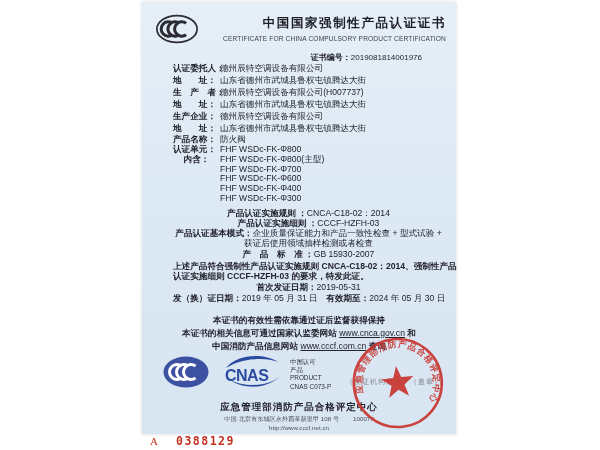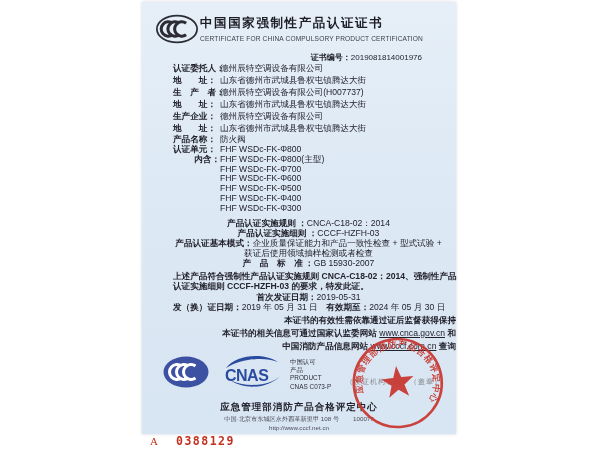--- a/index.html
+++ b/index.html
@@ -10,42 +10,42 @@
     -webkit-font-smoothing:antialiased;
   }
   .paper{
     position:absolute;left:142px;top:2px;width:314px;height:432px;
     background:linear-gradient(180deg,#e6eff8 0%,#dde9f4 40%,#d8e5f2 100%);
     box-shadow:0 0 3px rgba(70,90,120,.25);
   }
   
   .hdr{position:absolute;top:7px;left:12px;right:10px;display:flex;align-items:flex-start;}
   .hdr-logo{flex:0 0 46px;margin-top:4px;}
-  .hdr-titles{flex:1;text-align:left;padding-top:6px;}
+  .hdr-titles{flex:1;text-align:right;padding-top:6px;}
   .title{font-size:12.5px;font-weight:bold;color:#1d1d26;letter-spacing:1.6px;white-space:nowrap;}
   .subtitle{font-size:6.6px;color:#3c3c48;letter-spacing:.15px;margin-top:3px;white-space:nowrap;}
   .certno{position:absolute;top:50px;right:34px;font-size:8px;color:#23232e;white-space:nowrap;}
   .certno .lbl{font-weight:bold;}
   
   .bodytxt{position:absolute;top:60px;left:31px;right:12px;font-size:8.6px;color:#23232e;}
   .row{line-height:12.0px;white-space:nowrap;}
   .row.t1{line-height:10.4px;}
   .row.t2{line-height:9.8px;}
   .row.t3{line-height:10.2px;text-align:center;}
   .row.t4{line-height:10.6px;}
   .row.center{text-align:center;}
   .lbl{font-weight:bold;color:#1e1e28;}
   .lblcol{display:inline-block;width:47px;font-weight:bold;color:#1e1e28;}
-  .lblcol.r{text-align:right;}
+  .lblcol.r{text-align:center;}
   .indent{padding-left:47px;}
   .gap4{height:4px;}
   .gap2{height:2px;}
   .bold{font-weight:bold;}
   
-  .notes{position:absolute;top:312px;left:0;right:0;text-align:right;font-size:8.6px;font-weight:bold;color:#23232e;line-height:13px;}
+  .notes{position:absolute;top:312px;left:0;right:0;text-align:center;font-size:8.6px;font-weight:bold;color:#23232e;line-height:13px;}
   .url{text-decoration:underline;font-weight:normal;margin-top:12px;}
   
   .ccc-blue{position:absolute;left:20px;top:353px;}
   .cnas{position:absolute;left:80px;top:351px;}
   .accred{position:absolute;left:148px;top:356px;font-size:6.4px;line-height:8.2px;color:#2e2e3a;}
   .behind-seal{position:absolute;left:204px;top:375px;font-size:7px;color:#8a8a92;letter-spacing:1px;white-space:nowrap;z-index:1;}
   .seal{position:absolute;left:208px;top:333px;z-index:2;opacity:.92;transform:rotate(-6deg);}
   
   .org{position:absolute;top:399px;left:0;right:0;text-align:center;font-size:9.5px;font-weight:bold;letter-spacing:1px;color:#22222c;}
   .addr{position:absolute;top:413px;left:0;right:0;text-align:center;font-size:6.2px;color:#4c4c58;white-space:nowrap;}
@@ -86,21 +86,20 @@
     <div class="row"><span class="lblcol">生　产　者：</span><span>德州辰特空调设备有限公司(H007737)</span></div>
     <div class="row"><span class="lblcol">地　　址：</span><span>山东省德州市武城县鲁权屯镇腾达大街</span></div>
     <div class="row"><span class="lblcol">生产企业：</span><span>德州辰特空调设备有限公司</span></div>
     <div class="row"><span class="lblcol">地　　址：</span><span>山东省德州市武城县鲁权屯镇腾达大街</span></div>
     <div class="row t1"><span class="lblcol">产品名称：</span><span>防火阀</span></div>
     <div class="row t1"><span class="lblcol">认证单元：</span><span>FHF WSDc-FK-Φ800</span></div>
 
     <div class="row t2"><span class="lblcol r">内含：</span><span>FHF WSDc-FK-Φ800(主型)</span></div>
     <div class="row t2 indent"><span>FHF WSDc-FK-Φ700</span></div>
     <div class="row t2 indent"><span>FHF WSDc-FK-Φ600</span></div>
-    <div class="row t2 indent"><span>FHF WSDc-FK-Φ500</span></div>
     <div class="row t2 indent"><span>FHF WSDc-FK-Φ400</span></div>
     <div class="row t2 indent"><span>FHF WSDc-FK-Φ300</span></div>
 
     <div class="gap4"></div>
 
     <div class="row t3"><span class="lbl">产品认证实施规则 ：</span><span>CNCA-C18-02：2014</span></div>
     <div class="row t3"><span class="lbl">产品认证实施细则 ：</span><span>CCCF-HZFH-03</span></div>
     <div class="row t3"><span class="lbl">产品认证基本模式：</span><span>企业质量保证能力和产品一致性检查 + 型式试验 +</span></div>
     <div class="row t3"><span>获证后使用领域抽样检测或者检查</span></div>
     <div class="row t3"><span class="lbl">产　品　标　准 ：</span><span>GB 15930-2007</span></div>

